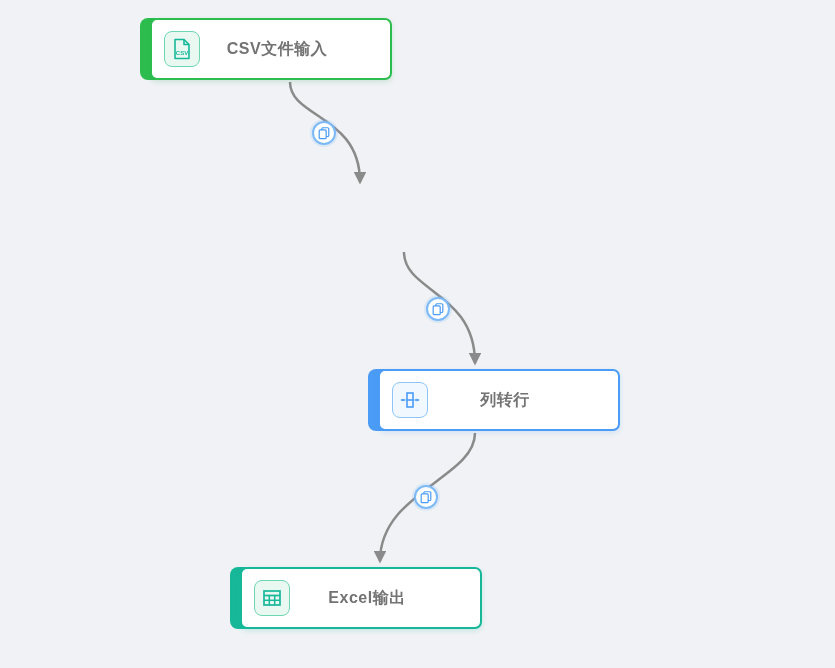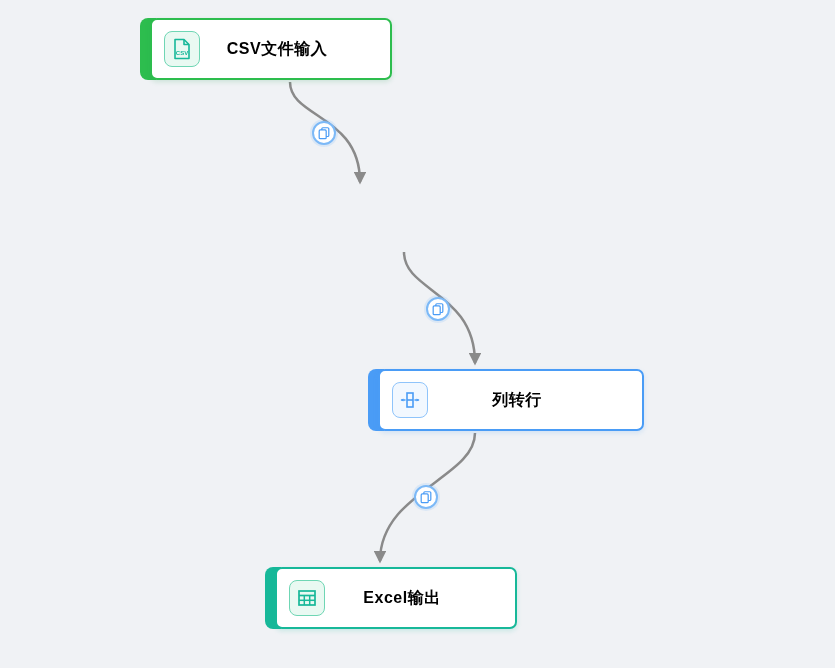--- a/index.html
+++ b/index.html
@@ -59,21 +59,21 @@
     display: flex;
     align-items: center;
     justify-content: center;
     box-sizing: border-box;
   }
   .node-label {
     flex: 1 1 auto;
     text-align: center;
     font-size: 16px;
     font-weight: bold;
-    color: #000000;
+    color: #737373;
     letter-spacing: 0.5px;
     padding-right: 36px;
     white-space: nowrap;
   }
 
   
   .node.green .node-accent { background: #2dbd4e; }
   .node.green .node-body {
     border: 2px solid #2dbd4e;
     box-shadow: 0 2px 5px rgba(45,160,90,0.18);
@@ -142,40 +142,40 @@
           <path d="M5 2.5 h9 l5 5 v14 h-14 z" fill="none" stroke="#17b899" stroke-width="1.6" stroke-linejoin="round"></path>
           <path d="M14 2.5 v5 h5" fill="none" stroke="#17b899" stroke-width="1.6" stroke-linejoin="round"></path>
           <text x="12" y="17.5" font-family="'Liberation Sans', sans-serif" font-size="6" font-weight="bold" fill="#17b899" text-anchor="middle">CSV</text>
         </svg>
       </div>
       <div class="node-label">CSV文件输入</div>
     </div>
   </div>
 
 
-  <div class="node blue" style="left:368px; top:369px; width:276px; height:62px;">
+  <div class="node blue" style="left:368px; top:369px; width:252px; height:62px;">
     <div class="node-accent"></div>
     <div class="node-body">
       <div class="node-icon">
         <svg width="24" height="24" viewBox="0 0 24 24" xmlns="http://www.w3.org/2000/svg">
           <rect x="9" y="5" width="6" height="14" fill="none" stroke="#4a9cf6" stroke-width="1.6"></rect>
           <line x1="9" y1="12" x2="15" y2="12" stroke="#4a9cf6" stroke-width="1.6"></line>
           <g stroke="#4a9cf6" stroke-width="1.5" stroke-linecap="round">
             <line x1="3.5" y1="12" x2="7" y2="12"></line>
             <line x1="17" y1="12" x2="20.5" y2="12"></line>
           </g>
           <path d="M3 12 l2.4 -1.6 v3.2 z" fill="#4a9cf6"></path>
           <path d="M21 12 l-2.4 -1.6 v3.2 z" fill="#4a9cf6"></path>
         </svg>
       </div>
       <div class="node-label">列转行</div>
     </div>
   </div>
 
-  <div class="node teal" style="left:230px; top:567px; width:252px; height:62px;margin-left:35px;">
+  <div class="node teal" style="left:230px; top:567px; width:252px; height:62px;">
     <div class="node-accent"></div>
     <div class="node-body">
       <div class="node-icon">
         <svg width="24" height="24" viewBox="0 0 24 24" xmlns="http://www.w3.org/2000/svg">
           <rect x="4" y="5" width="16" height="14" fill="none" stroke="#17b899" stroke-width="1.7"></rect>
           <line x1="4" y1="9.5" x2="20" y2="9.5" stroke="#17b899" stroke-width="1.7"></line>
           <line x1="4" y1="14.3" x2="20" y2="14.3" stroke="#17b899" stroke-width="1.5"></line>
           <line x1="9.3" y1="9.5" x2="9.3" y2="19" stroke="#17b899" stroke-width="1.5"></line>
           <line x1="14.7" y1="9.5" x2="14.7" y2="19" stroke="#17b899" stroke-width="1.5"></line>
         </svg>

